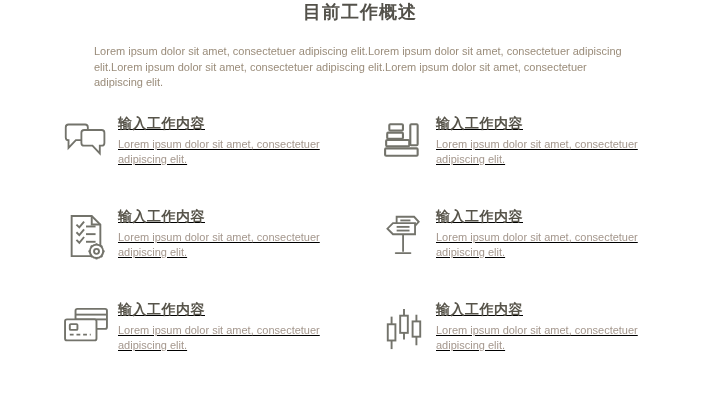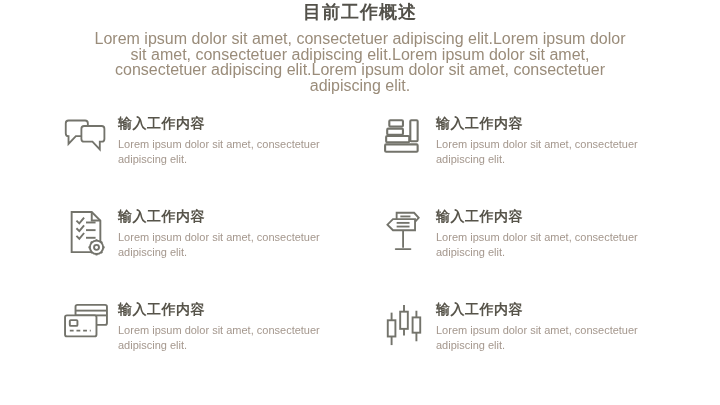--- a/index.html
+++ b/index.html
@@ -13,36 +13,35 @@
   .slide-title {
     text-align: center;
     padding-top: 0;
     font-size: 18px;
     font-weight: bold;
     letter-spacing: 1px;
     color: #53514a;
   }
   .intro {
     width: 532px;
-    margin: 7px auto 0;
-    text-align: center;
-    font-size: 16px;
+    margin: 20px auto 0;
+    font-size: 11px;
     line-height: 15.5px;
     color: #9a8c7a;
   }
   .grid {
     position: absolute;
     top: 112px;
     left: 62px;
     display: grid;
     grid-template-columns: 280px 280px;
     column-gap: 38px;
     row-gap: 38px;
   }
-  .item { display: flex; align-items: center; }
+  .item { display: flex; align-items: flex-end; text-decoration: underline; }
   .icon-box {
     flex: 0 0 48px;
     width: 48px;
     height: 46px;
     margin-right: 8px;
     display: flex;
     align-items: flex-start;
     justify-content: center;
   }
   .icon-box svg { display: block; }

